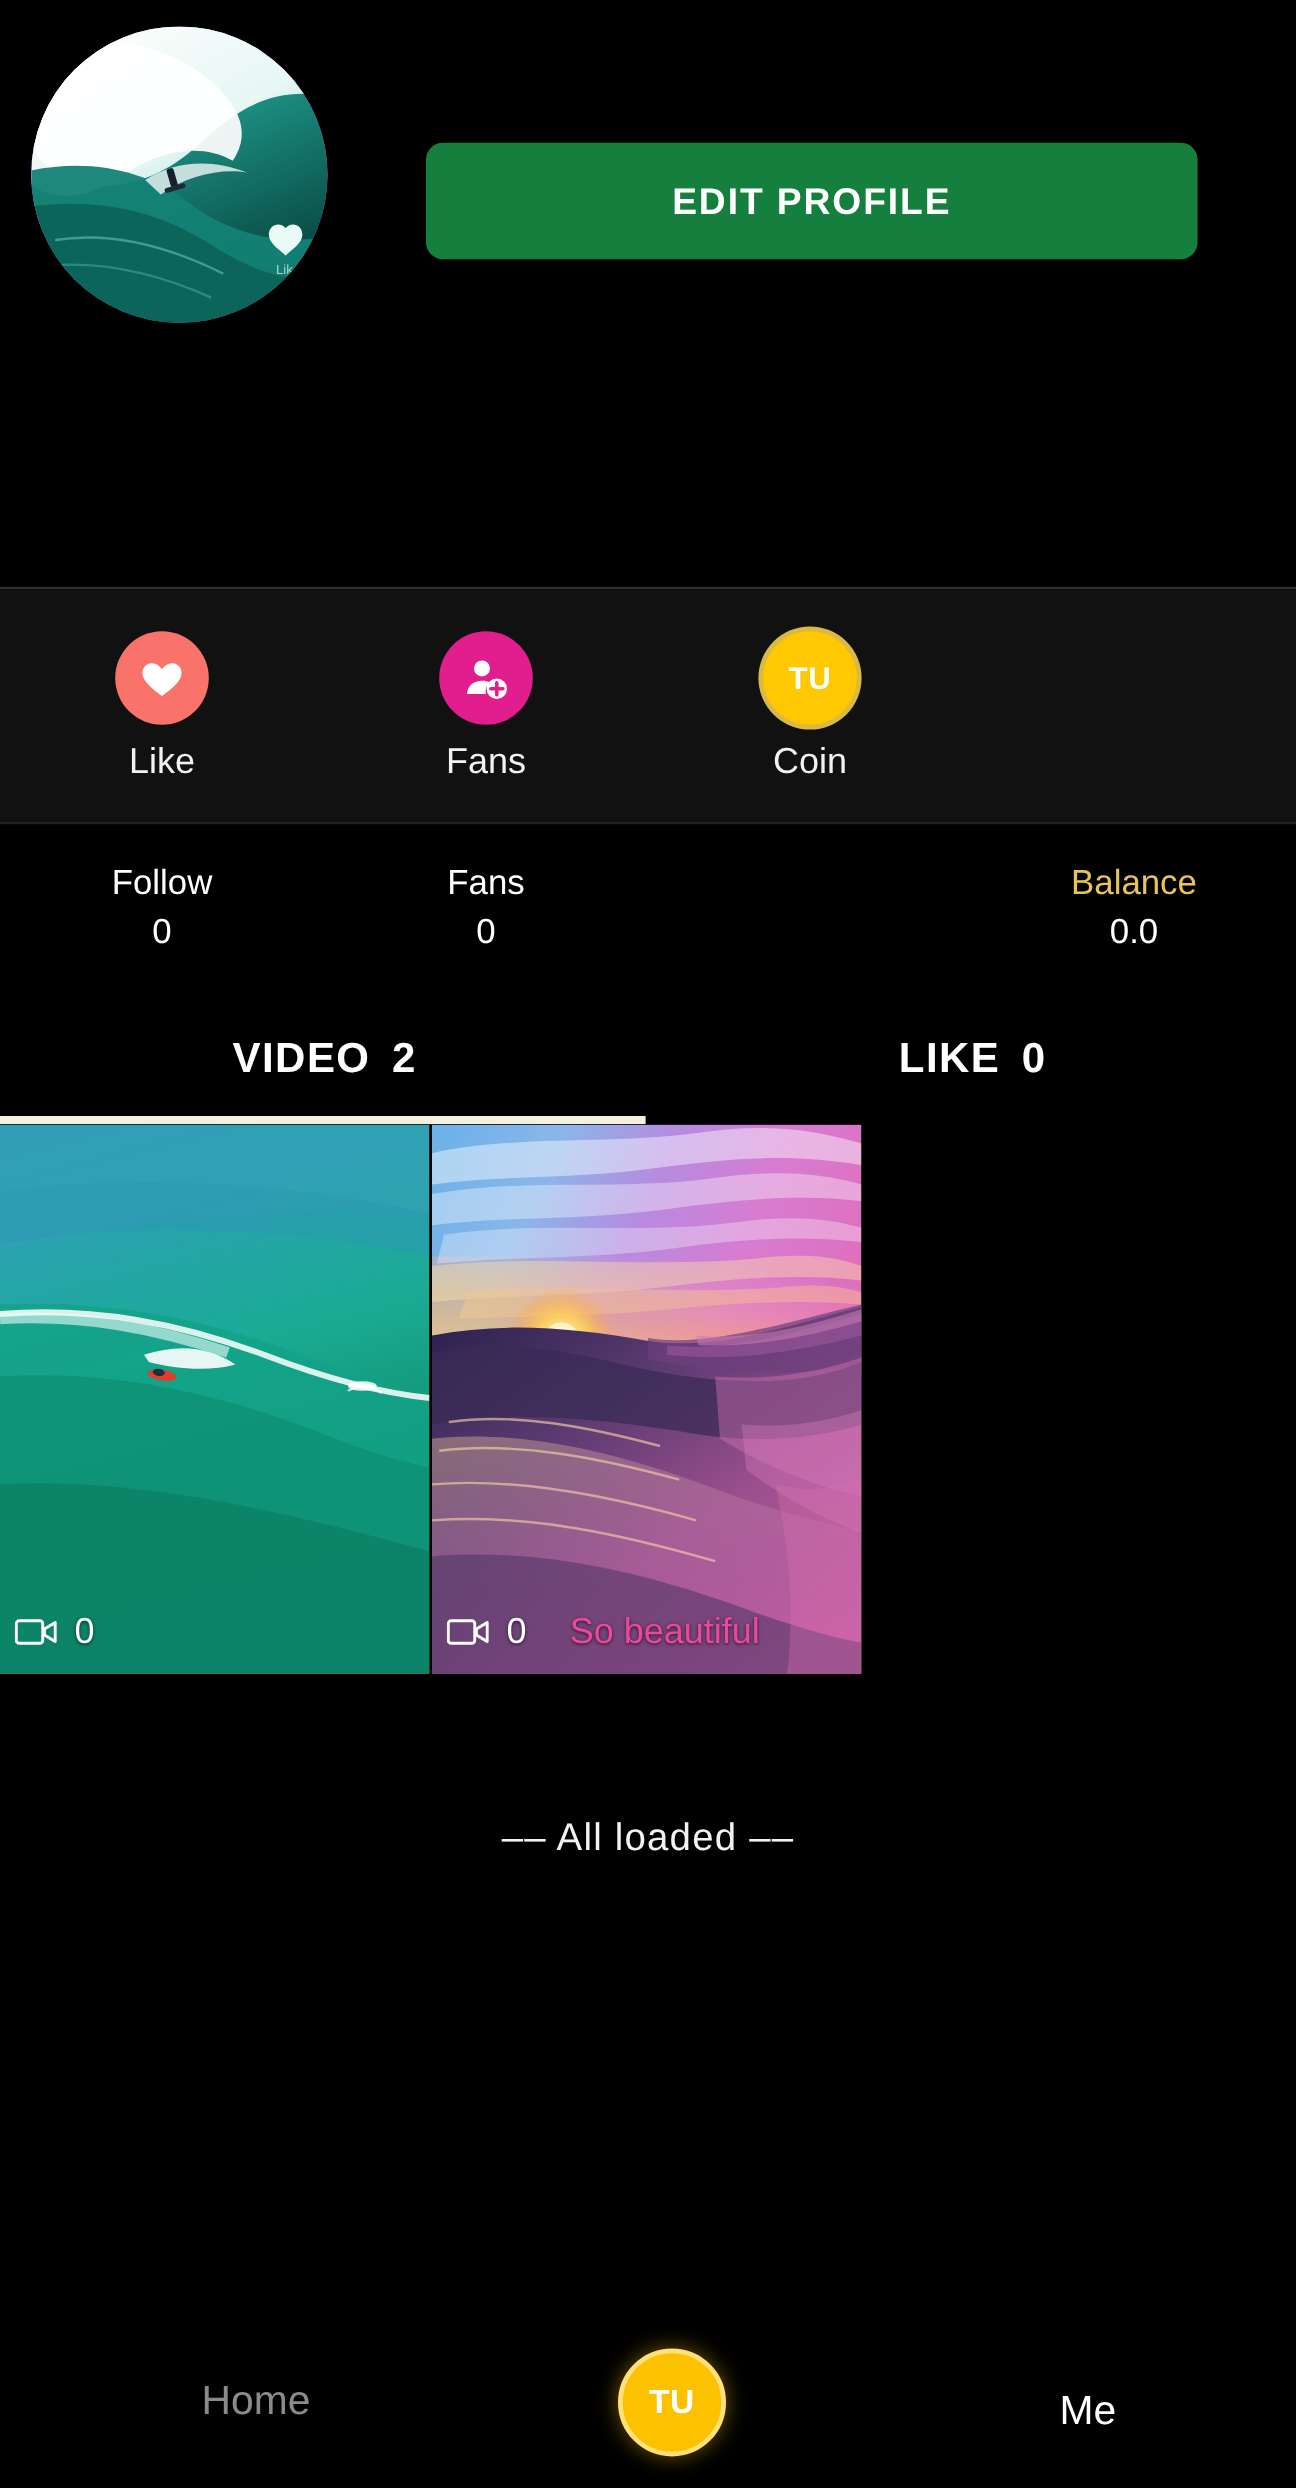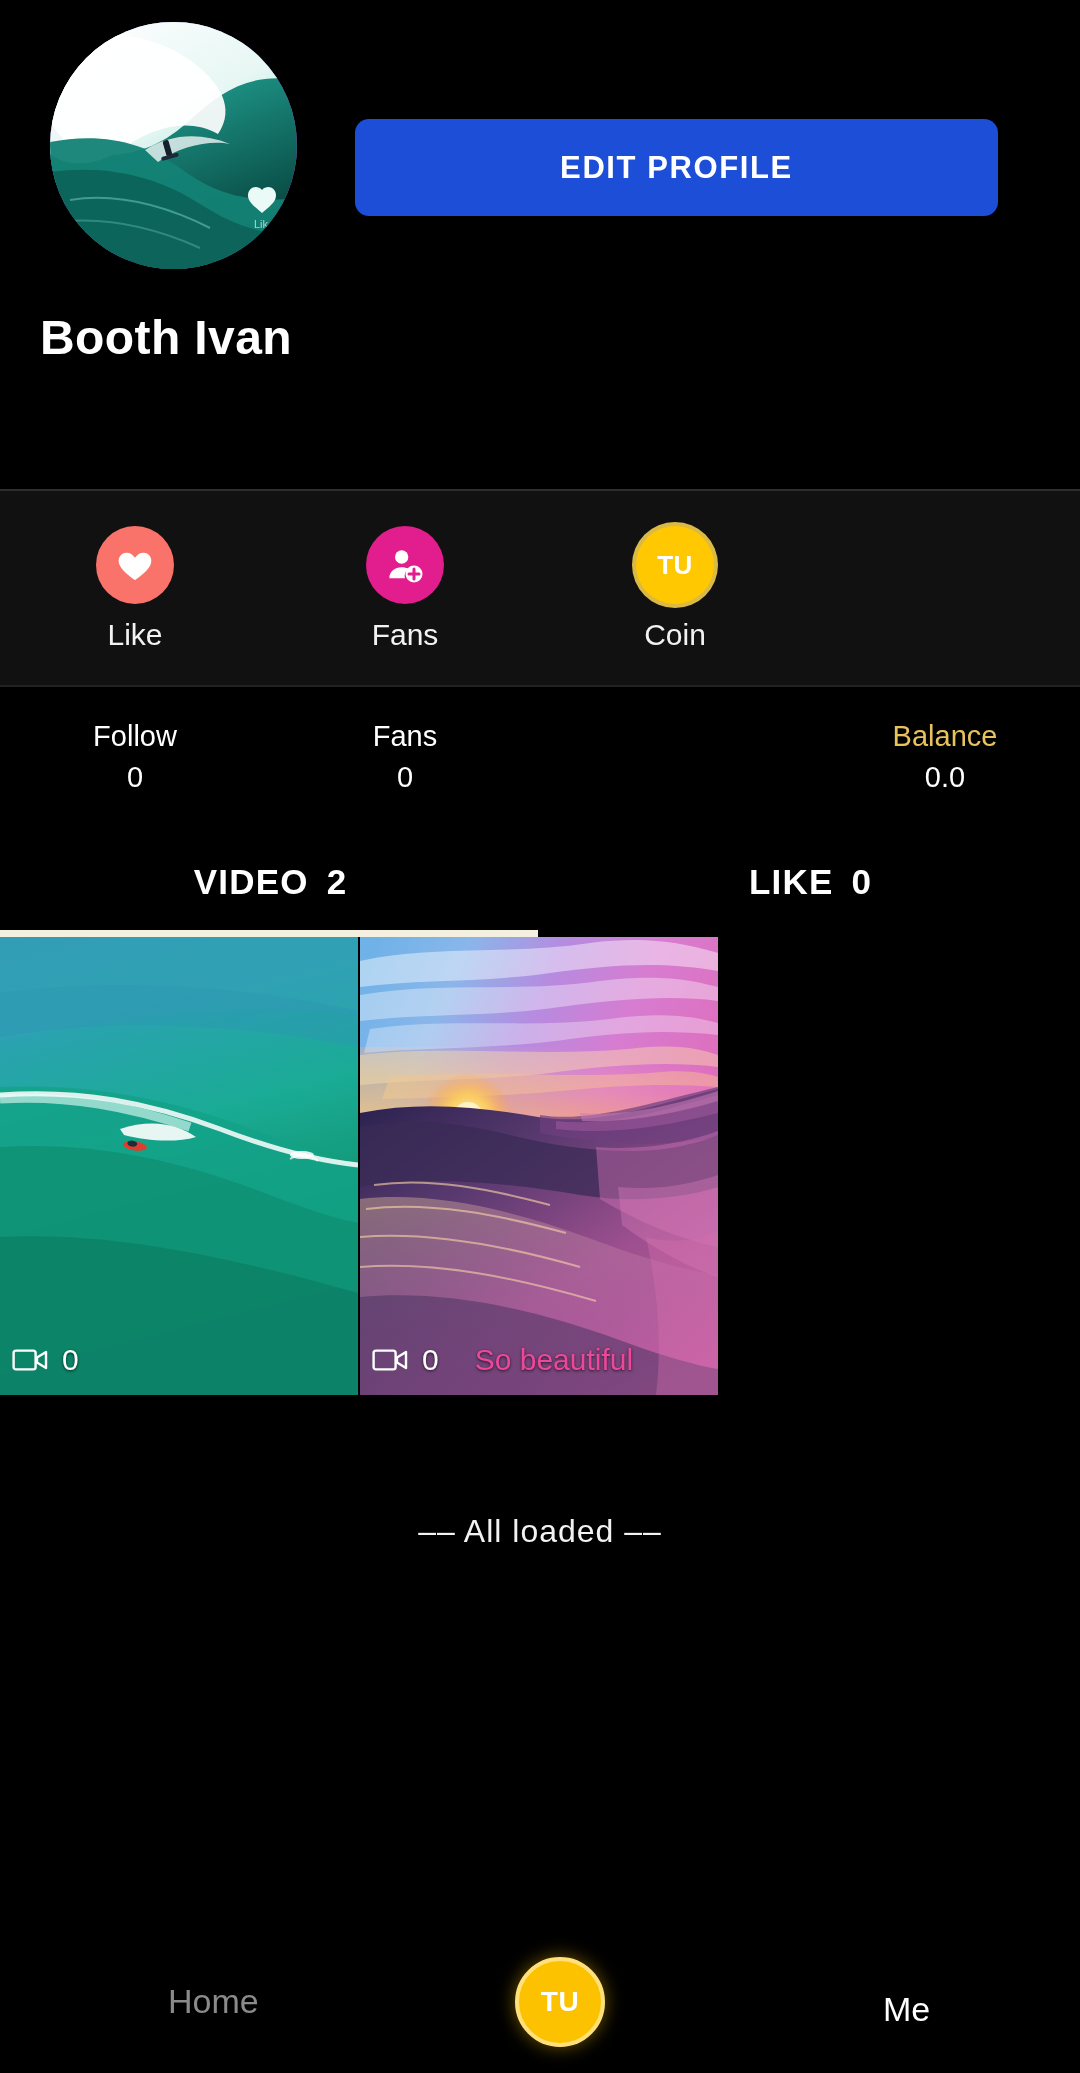--- a/index.html
+++ b/index.html
@@ -27,37 +27,37 @@
   
   .header {
     position: relative;
     height: 491px;
     background: #000000;
     flex: none;
   }
 
   .avatar {
     position: absolute;
-    left: 50px;
+    left: 26px;
     top: 22px;
     width: 247px;
     height: 247px;
     border-radius: 50%;
     overflow: hidden;
     background: #d946ef;
   }
   .avatar svg { display: block; width: 100%; height: 100%; }
 
   .edit-profile-btn {
     position: absolute;
     left: 355px;
     top: 119px;
     width: 643px;
     height: 97px;
-    background: #1d4ed8;
+    background: #15803d;
     border: none;
     border-radius: 14px;
     color: #ffffff;
     font-size: 31px;
     font-weight: 700;
     letter-spacing: 1.6px;
     font-family: "Liberation Sans", sans-serif;
     cursor: pointer;
     display: flex;
     align-items: center;
@@ -318,21 +318,20 @@
           <rect x="-3" y="-10" width="6" height="16" rx="2" fill="#14202b"></rect>
           <rect x="-9" y="5" width="18" height="4" rx="2" fill="#1a2a36"></rect>
         </g>
         <path d="M212 168 c-5.5 -6 -14 -2 -14 5.5 c0 7 8 12 14 17.5 c6 -5.5 14 -10.5 14 -17.5 c0 -7.5 -8.5 -11.5 -14 -5.5 z" fill="#eafaf7"></path>
         <text x="211" y="206" font-family="Liberation Sans, sans-serif" font-size="11" fill="#d8f2ee" text-anchor="middle" opacity="0.75">Lik</text>
       </svg>
     </div>
 
     <button class="edit-profile-btn">EDIT PROFILE</button>
 
-    <div class="display-name">Booth Ivan</div>
 
     <div class="header-divider"></div>
   </div>
 
   <div class="action-row">
 
     <div class="action-item">
       <div class="action-circle" style="background:#f9736a;">
         <svg width="40" height="40" viewBox="0 0 24 24" aria-hidden="true">
           <path d="M12 21s-7.5-4.9-9.3-9.2C1.2 8.2 3.3 4.6 7 4.6c2 0 3.6 1.1 5 3 1.4-1.9 3-3 5-3 3.7 0 5.8 3.6 4.3 7.2C19.5 16.1 12 21 12 21z" fill="#ffffff"></path>

